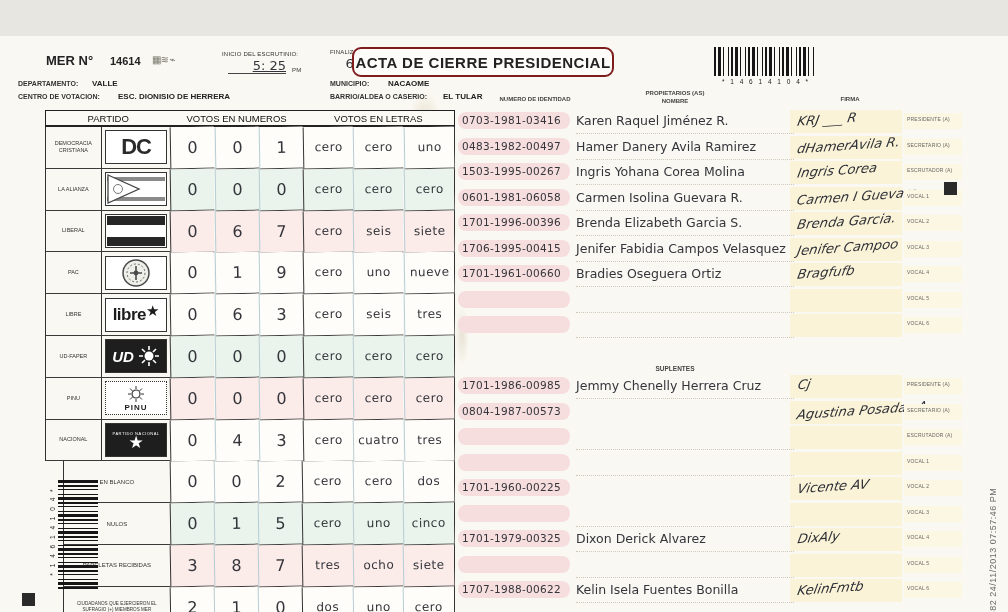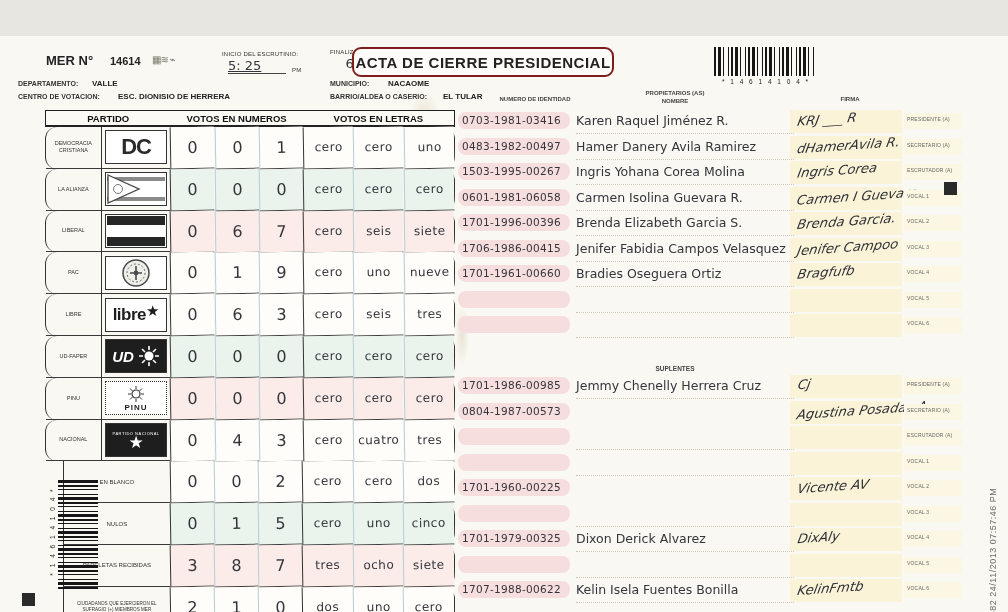--- a/index.html
+++ b/index.html
@@ -22,25 +22,25 @@
              letter-spacing:.5px;background:#fdfcf8;}
   
   .barcode-h{left:714px;top:11px;width:102px;height:29px;
      background:repeating-linear-gradient(90deg,#161616 0 2px,transparent 2px 4px,#161616 4px 7px,transparent 7px 9px,#161616 9px 10px,transparent 10px 14px,#161616 14px 15px,transparent 15px 17px);}
   .barcode-v{left:58px;top:443px;width:40px;height:110px;
      background:repeating-linear-gradient(0deg,#161616 0 2px,transparent 2px 4px,#161616 4px 7px,transparent 7px 9px,#161616 9px 10px,transparent 10px 14px,#161616 14px 15px,transparent 15px 17px);}
   .bc-text{font-size:6.5px;letter-spacing:2px;color:#222;}
   .reg-square{width:13px;height:13px;background:#2a2a2a;}
   
   .vtable{left:45px;top:74px;width:410px;}
-  .vhead{display:flex;height:14px;font-weight:bold;font-size:9.5px;color:#111;
+  .vhead{display:flex;height:14px;font-weight:normal;font-size:9.5px;color:#111;
          border:1px solid #222;border-bottom:2px solid #222;background:#fbfaf4;}
   .vhead div{display:flex;align-items:center;justify-content:center;}
   .vh-p{width:125px;}.vh-n{width:133px;}.vh-l{width:152px;}
-  .vrow{display:flex;height:41.8px;border-left:1px solid #333;border-right:1px solid #333;border-radius:12px;}
+  .vrow{display:flex;height:41.8px;border-left:1px solid #333;border-right:1px solid #333;}
   .c{display:flex;align-items:center;justify-content:center;border-bottom:1px solid #3a3a3a;box-sizing:border-box;}
   .c-name{width:55px;font-size:5.5px;text-align:center;color:#333;text-transform:uppercase;line-height:1.3;}
   .c-logo{width:70px;border-left:1px solid #333;}
   .c-d{width:44.3px;border-left:1px solid #b6ccd3;}
   .c-d.first{border-left:1px solid #333;}
   .c-w{width:50.7px;border-left:1px solid #b6ccd3;}
   .c-w.first{border-left:1px solid #333;}
   .t-green .c-d,.t-green .c-w{background:#eaf4ec;}
   .t-pink .c-d,.t-pink .c-w{background:#fbebe9;}
   .t-white .c-d,.t-white .c-w{background:#fefdf9;}
@@ -74,21 +74,21 @@
 </head>
 <body>
 
 <div class="page">
 
   <div class="abs" style="left:46px;top:17px;font-size:13px;font-weight:bold;">MER N°</div>
   <div class="abs" style="left:110px;top:19px;font-size:11px;font-weight:bold;">14614</div>
   <div class="abs" style="left:152px;top:18px;font-size:10px;color:#7a7a6e;letter-spacing:-1px;">▦≋ ⌁</div>
 
   <div class="abs tiny" style="left:222px;top:15px;">INICIO DEL ESCRUTINIO:</div>
-  <div class="abs hw underline-hw" style="left:228px;top:22px;width:58px;font-size:13px;text-align:left;text-decoration:underline;">5: 25</div>
+  <div class="abs hw underline-hw" style="left:228px;top:22px;width:58px;font-size:13px;text-align:right;text-decoration:underline;">5: 25</div>
   <div class="abs tiny" style="left:292px;top:31px;">PM</div>
 
   <div class="abs tiny" style="left:330px;top:13px;">FINALIZACION DEL ESCRUTINIO:</div>
   <div class="abs hw" style="left:338px;top:20px;width:52px;font-size:13px;text-align:center;">6: OO</div>
   <div class="abs tiny" style="left:392px;top:29px;">PM/AM</div>
 
   <div class="abs lbl" style="left:18px;top:44px;">DEPARTAMENTO:</div>
   <div class="abs val" style="left:92px;top:43px;">VALLE</div>
   <div class="abs lbl" style="left:330px;top:44px;">MUNICIPIO:</div>
   <div class="abs val" style="left:388px;top:43px;">NACAOME</div>
@@ -345,21 +345,21 @@
       <div class="slot">
         <div class="id-box">
           <span class="hw hw-id">1701-1996-00396</span>
         </div>
         <div class="name-cell hw hw-name">Brenda Elizabeth Garcia S.</div>
         <div class="sig-box"><span class="sig">Brenda Garcia.</span></div>
         <div class="role-box">VOCAL 2</div>
       </div>
       <div class="slot">
         <div class="id-box">
-          <span class="hw hw-id">1706-1986-00415</span>
+          <span class="hw hw-id">1706-1995-00415</span>
         </div>
         <div class="name-cell hw hw-name">Jenifer Fabidia Campos Velasquez</div>
         <div class="sig-box"><span class="sig">Jenifer Campoo</span></div>
         <div class="role-box">VOCAL 3</div>
       </div>
       <div class="slot">
         <div class="id-box">
           <span class="hw hw-id">1701-1961-00660</span>
         </div>
         <div class="name-cell hw hw-name">Bradies Oseguera Ortiz</div>

